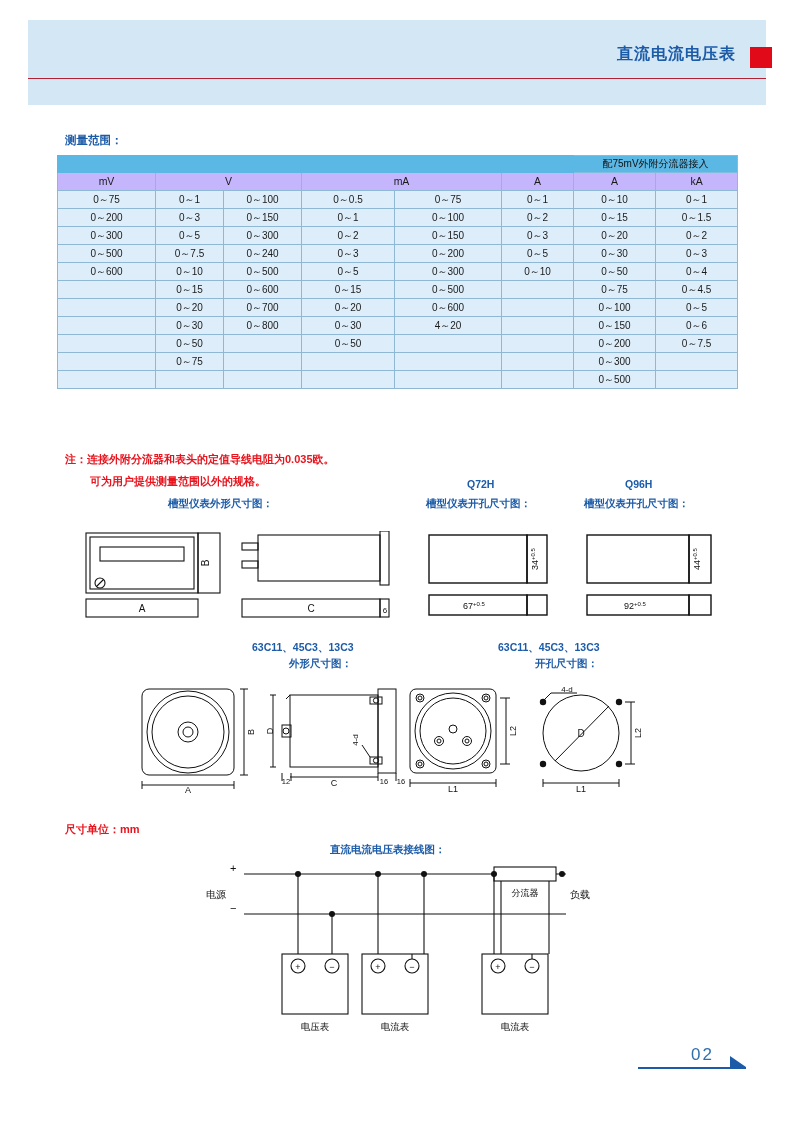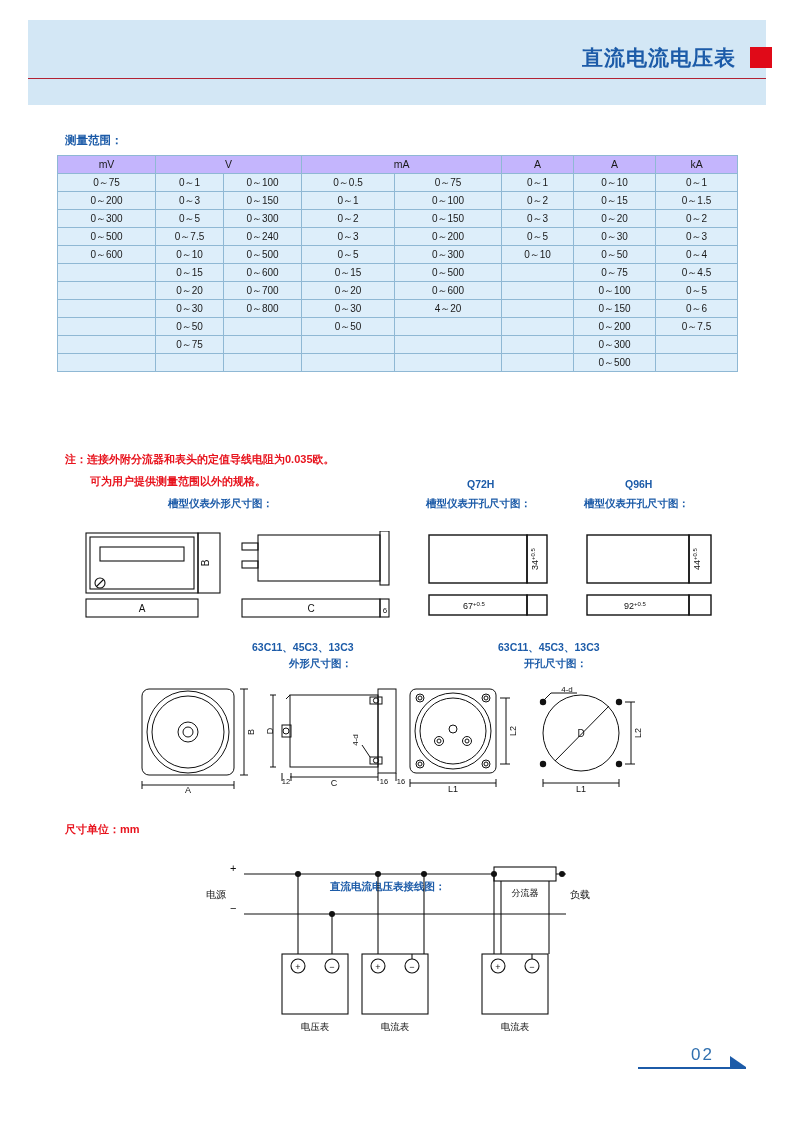--- a/index.html
+++ b/index.html
@@ -22,21 +22,21 @@
     left: 28px;
     top: 20px;
     width: 738px;
     height: 85px;
     background: #d3e7f5;
   }
   .header-title {
     position: absolute;
     right: 58px;
     top: 44px;
-    font-size: 21px;
+    font-size: 16px;
     font-weight: bold;
     color: #1c5ba8;
     letter-spacing: 1px;
     white-space: nowrap;
   }
   .header-square {
     position: absolute;
     right: 22px;
     top: 47px;
     width: 22px;
@@ -168,20 +168,24 @@
     <col style="width:98px">
       <col style="width:68px">
       <col style="width:78px">
     <col style="width:93px">
       <col style="width:107px">
       <col style="width:72px">
     <col style="width:82px">
       <col style="width:82px">
   </colgroup>
   <tbody id="table-body">
+      <tr class="band-row">
+        <td colspan="6"></td>
+        <td colspan="2" class="band-label">配75mV外附分流器接入</td>
+      </tr>
       <tr class="unit-row">
         <td colspan="1">mV</td>
         <td colspan="2">V</td>
         <td colspan="2">mA</td>
         <td colspan="1">A</td>
         <td colspan="1">A</td>
         <td colspan="1">kA</td>
       </tr>
       <tr>
         <td>0～75</td>
@@ -358,21 +362,21 @@
     <rect x="104" y="64" width="22" height="20"></rect>
   </g>
   <text x="50" y="78" font-family="Liberation Sans, sans-serif" font-size="9" text-anchor="middle" fill="#111">92<tspan font-size="6" baseline-shift="super">+0.5</tspan></text>
   <text x="115" y="28" font-family="Liberation Sans, sans-serif" font-size="9" text-anchor="middle" fill="#111" transform="rotate(-90 115 28)">44<tspan font-size="6" baseline-shift="super">+0.5</tspan></text>
 </svg>
 </div>
 
 <div class="cap" style="left:252px; top:641px;">63C11、45C3、13C3</div>
 <div class="cap" style="left:289px; top:657px;">外形尺寸图：</div>
 <div class="cap" style="left:498px; top:641px;">63C11、45C3、13C3</div>
-<div class="cap" style="left:524px; top:657px;">开孔尺寸图：</div>
+<div class="cap" style="left:535px; top:657px;">开孔尺寸图：</div>
 
 <div class="dwg" style="left:138px; top:685px;">
 <svg width="125" height="110" viewBox="0 0 125 110">
   <g fill="none" stroke="#111" stroke-width="1">
     <rect x="4" y="4" width="92" height="86" rx="7"></rect>
     <circle cx="50" cy="47" r="41"></circle>
     <circle cx="50" cy="47" r="36"></circle>
     <circle cx="50" cy="47" r="10"></circle>
     <circle cx="50" cy="47" r="5"></circle>
     <line x1="4" y1="96" x2="4" y2="104"></line>
@@ -471,21 +475,21 @@
   </g>
   <text x="52" y="52" font-family="Liberation Sans, sans-serif" font-size="10" text-anchor="middle" fill="#111">D</text>
   <text x="52" y="107" font-family="Liberation Sans, sans-serif" font-size="9" text-anchor="middle" fill="#111">L1</text>
   <text x="112" y="48" font-family="Liberation Sans, sans-serif" font-size="9" text-anchor="middle" fill="#111" transform="rotate(-90 112 48)">L2</text>
   <text x="38" y="7" font-family="Liberation Sans, sans-serif" font-size="8" text-anchor="middle" fill="#111">4-d</text>
 </svg>
 </div>
 
 <div class="note unit-note">尺寸单位：mm</div>
 
-<div class="cap" style="left:330px; top:843px;margin-top:37px;">直流电流电压表接线图：</div>
+<div class="cap" style="left:330px; top:843px;">直流电流电压表接线图：</div>
 
 <div class="dwg" style="left:206px; top:862px;">
 <svg width="400" height="180" viewBox="0 0 400 180">
   <g fill="none" stroke="#111" stroke-width="1.1">
 
     <line x1="38" y1="12" x2="360" y2="12"></line>
 
     <line x1="38" y1="52" x2="360" y2="52"></line>
 
     <rect x="288" y="5" width="62" height="14" fill="#fff"></rect>

